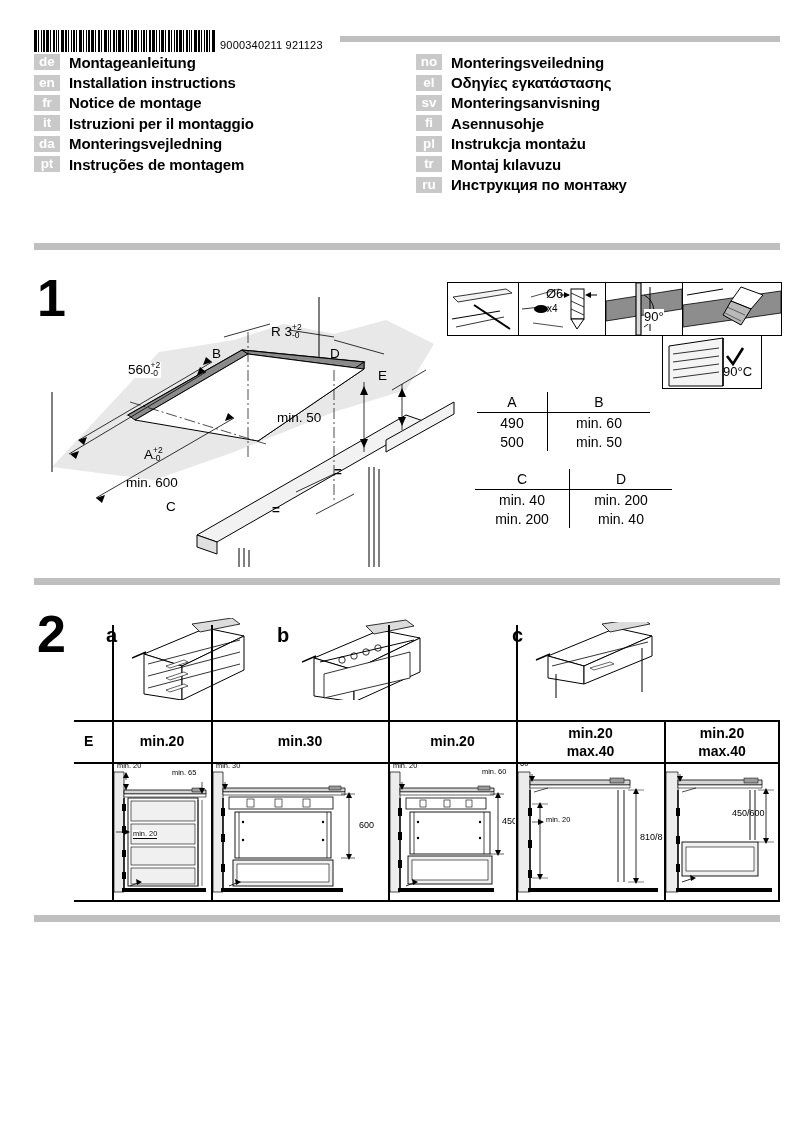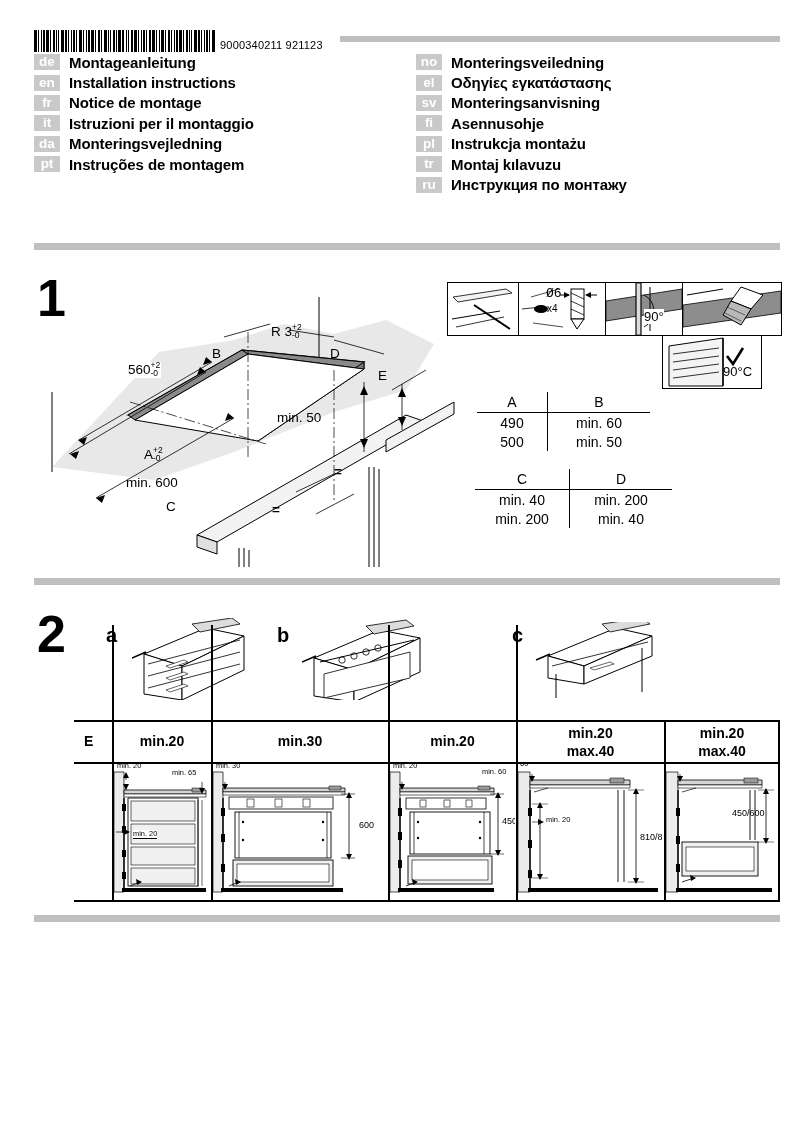--- a/index.html
+++ b/index.html
@@ -289,21 +289,21 @@
         <ellipse cx="22" cy="26" rx="7" ry="4" fill="#000"></ellipse>
         <path d="M 12 14 L 40 6 M 14 40 L 44 44" stroke="#000" stroke-width=".7" fill="none"></path>
         <rect x="52" y="6" width="13" height="30" fill="#fff" stroke="#000" stroke-width="1"></rect>
         <path d="M 52 10 L 65 16 M 52 18 L 65 24 M 52 26 L 65 32" stroke="#000" stroke-width=".8" fill="none"></path>
         <path d="M 52 36 L 58 46 L 65 36 Z" fill="#fff" stroke="#000" stroke-width="1"></path>
         <path d="M 41 12 L 50 12" stroke="#000" stroke-width="1" fill="none"></path>
         <polygon points="51,12 45,9 45,15" fill="#000"></polygon>
         <path d="M 78 12 L 68 12" stroke="#000" stroke-width="1" fill="none"></path>
         <polygon points="66,12 72,9 72,15" fill="#000"></polygon>
       </svg>
-      <div class="dtxt" style="left:27px;top:3px;font-size:13px;font-family:Liberation Mono, monospace;">Ø6</div>
+      <div class="dtxt" style="left:27px;top:3px;font-size:13px;">Ø6</div>
       <div class="dtxt" style="left:28px;top:20px;font-size:10px;">x4</div>
     </div>
 
     <div class="panel" style="left:571px;top:20px;width:76px;height:52px;">
       <svg width="76" height="52">
         <path d="M 0 18 L 76 6 L 76 26 L 0 38 Z" fill="#8d8d8d" stroke="#000" stroke-width=".8"></path>
         <rect x="30" y="0" width="5" height="52" fill="#dcdcdc" stroke="#000" stroke-width=".8"></rect>
         <path d="M 30 0 L 30 52 M 35 0 L 35 52" stroke="#000" stroke-width=".6"></path>
         <path d="M 44 4 L 44 48" stroke="#000" stroke-width="1" fill="none"></path>
         <path d="M 38 12 A 18 18 0 0 1 38 44" stroke="#000" stroke-width=".9" fill="none"></path>

